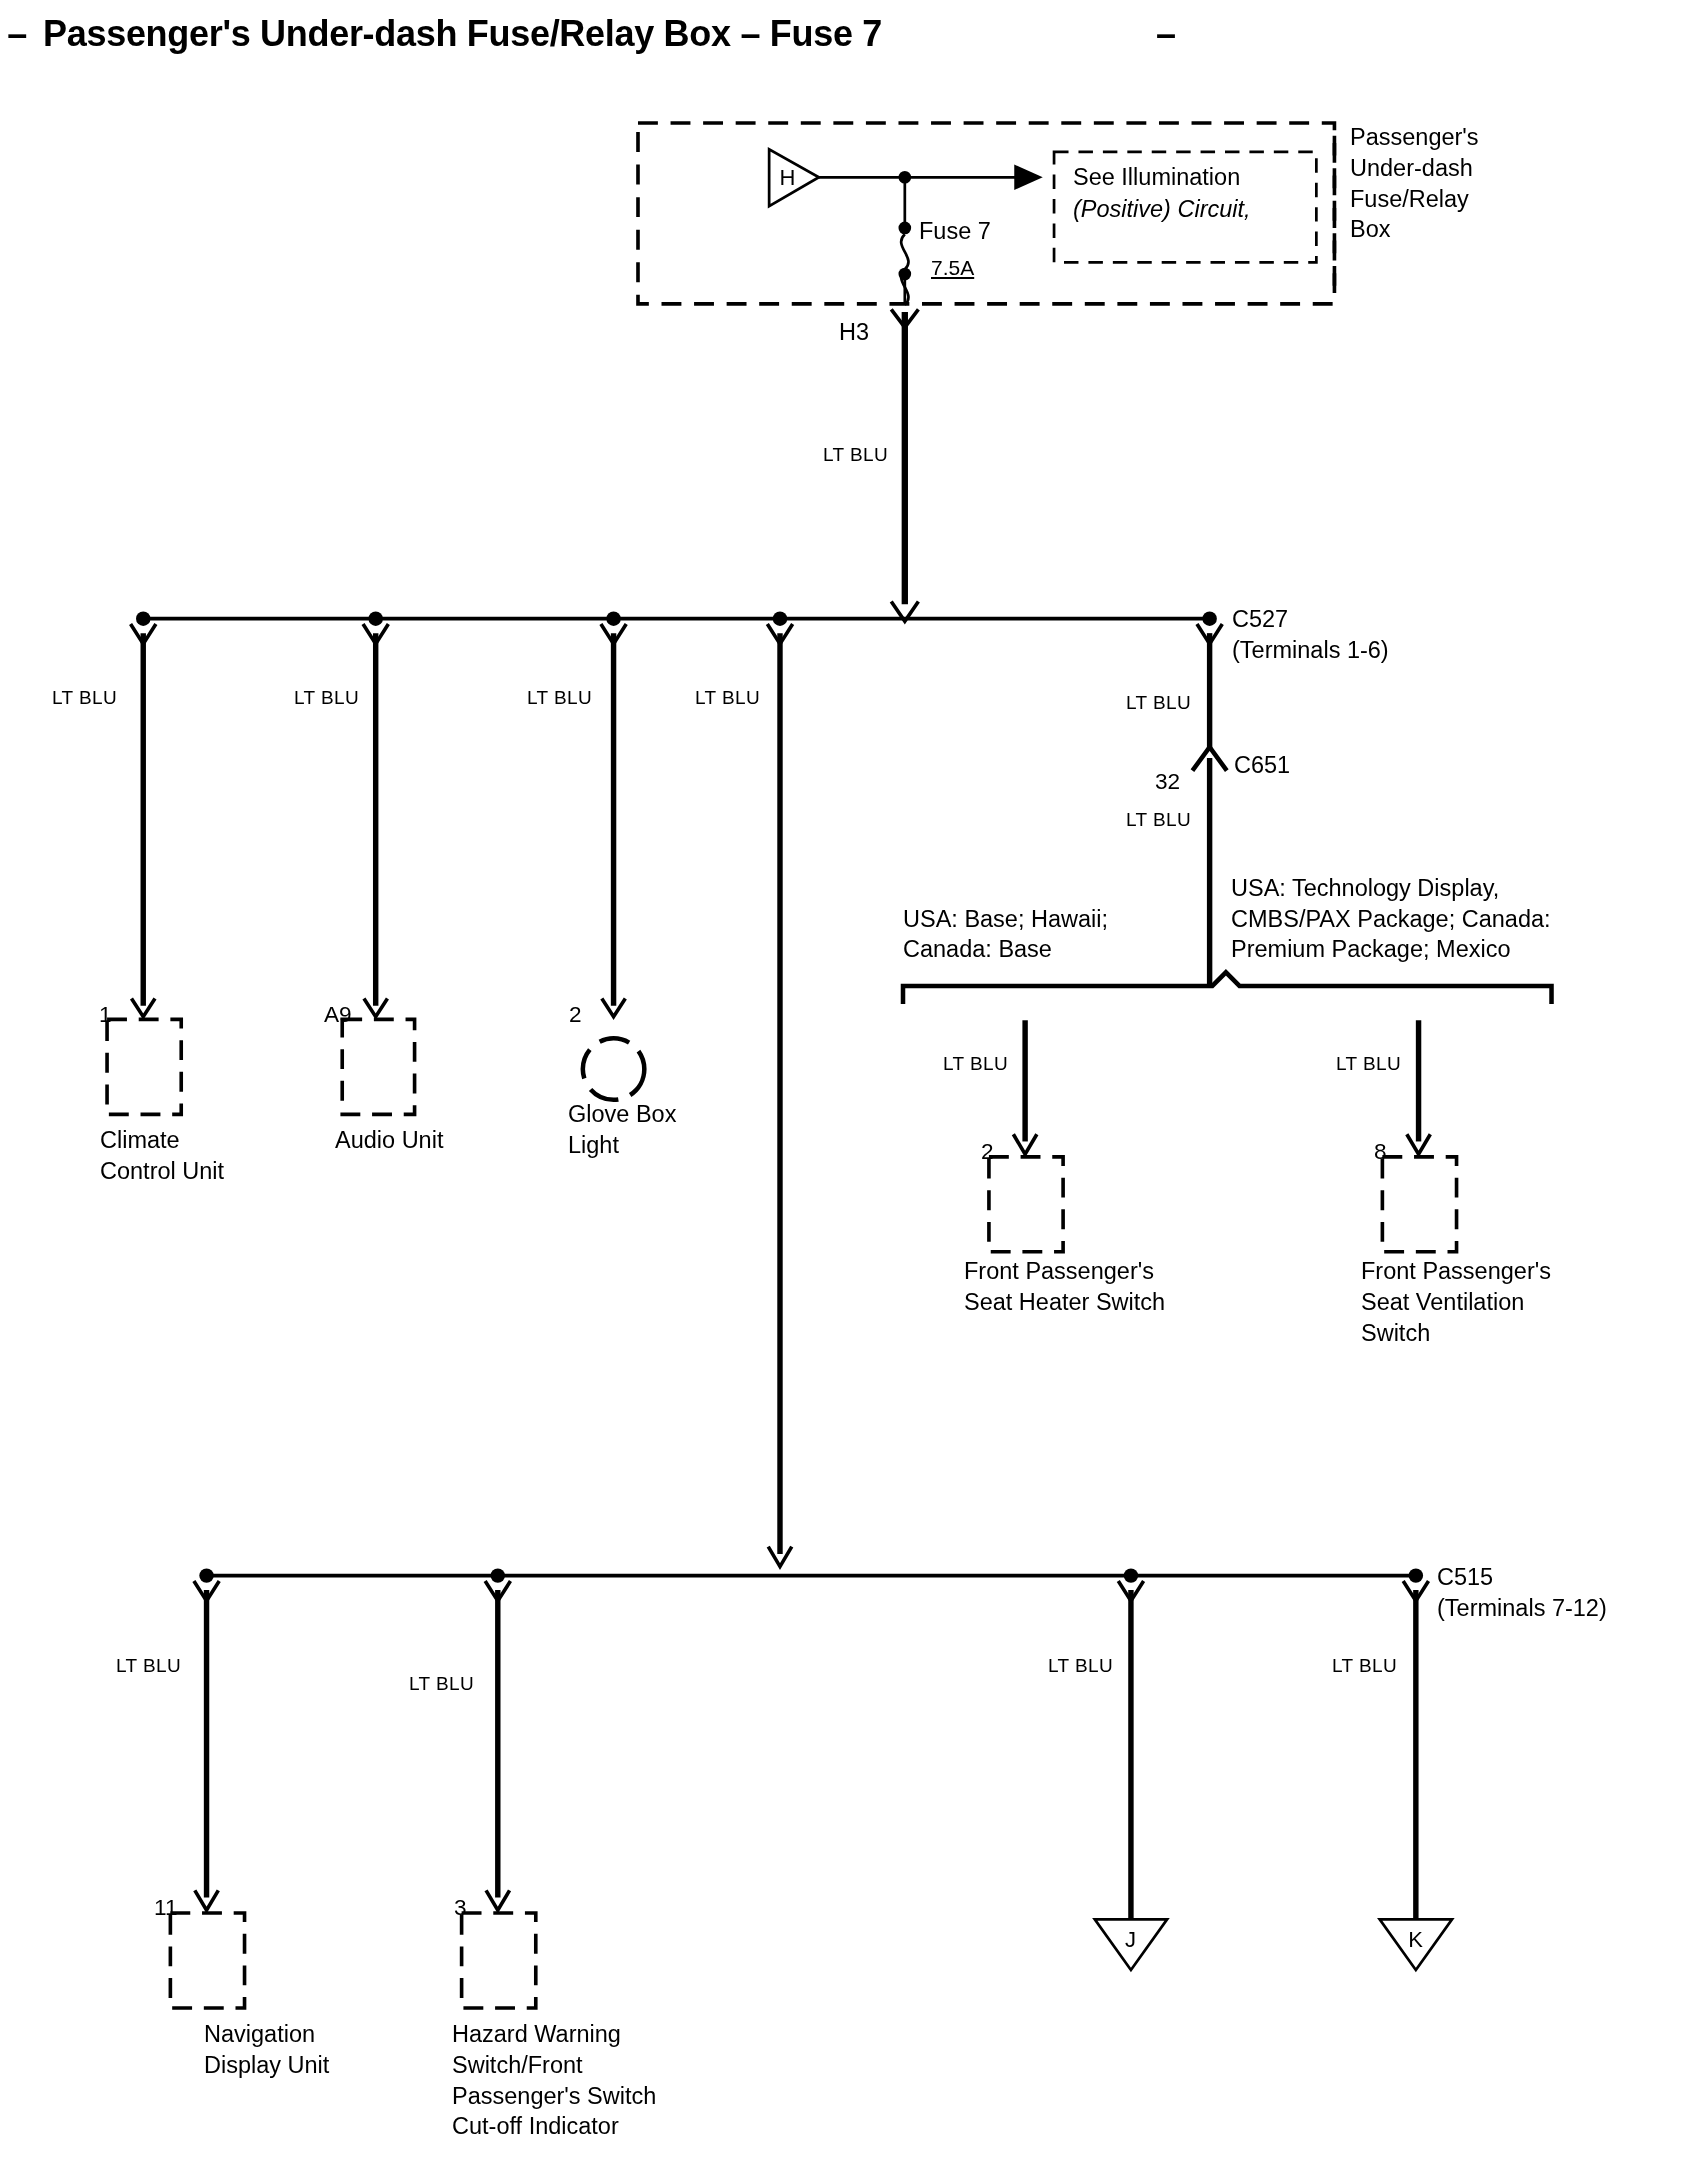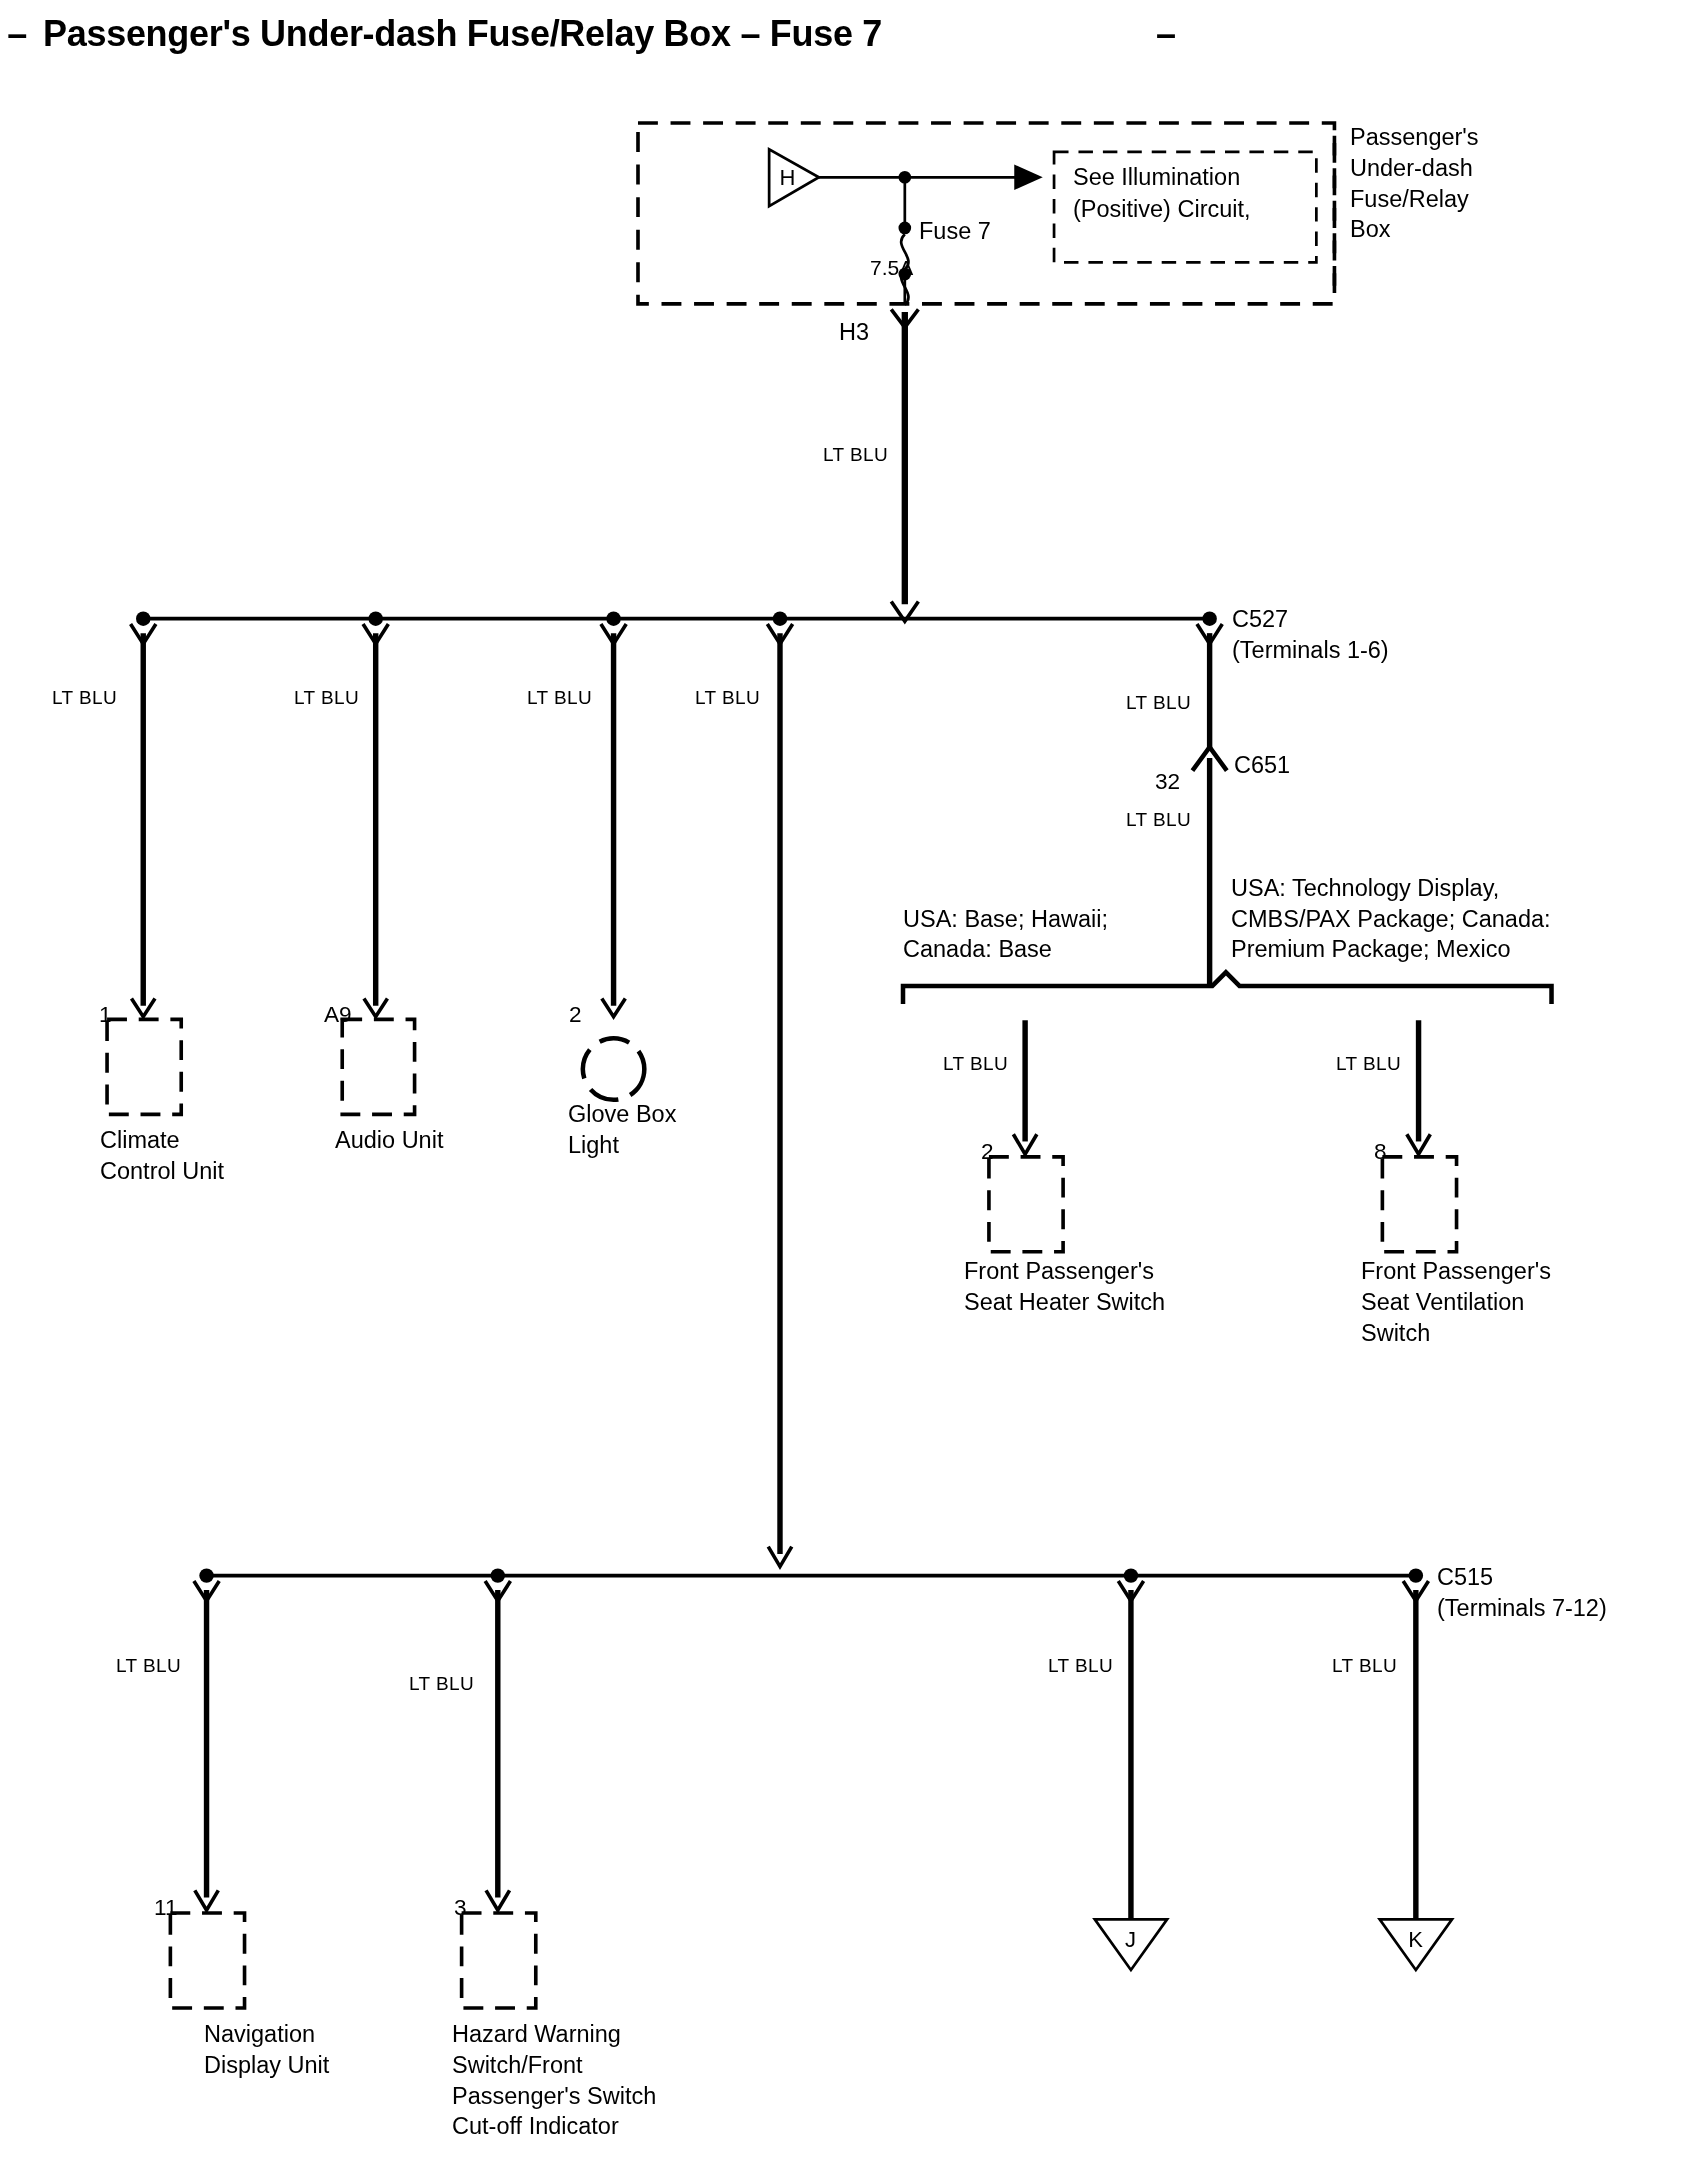--- a/index.html
+++ b/index.html
@@ -143,24 +143,24 @@
     <line x1="1250" y1="1758" x2="1250" y2="2122" stroke="#000" stroke-width="6"></line>
     <path d="M1210,2122 L1290,2122 L1250,2178 z" fill="none" stroke="#000" stroke-width="3"></path>
 
     <line x1="1565" y1="1758" x2="1565" y2="2122" stroke="#000" stroke-width="6"></line>
     <path d="M1525,2122 L1605,2122 L1565,2178 z" fill="none" stroke="#000" stroke-width="3"></path>
   </svg>
 
   <div class="glyph" style="left:774px;top:165px;width:27px;">H</div>
 
   <div class="lbl big" style="left:919px;top:217px;">Fuse 7</div>
-  <div class="lbl" style="left:870px;top:256px;">7.5A</div>
+  <div class="lbl" style="left:931px;top:256px;text-decoration:underline;">7.5A</div>
 
   <div class="lbl big" style="left:1073px;top:163px;">See Illumination</div>
-  <div class="lbl big" style="left:1073px;top:195px;">(Positive) Circuit,</div>
+  <div class="lbl big" style="left:1073px;top:195px;font-style:italic;">(Positive) Circuit,</div>
 
   <div class="lbl big" style="left:1350px;top:123px;">Passenger's</div>
   <div class="lbl big" style="left:1350px;top:154px;">Under-dash</div>
   <div class="lbl big" style="left:1350px;top:185px;">Fuse/Relay</div>
   <div class="lbl big" style="left:1350px;top:215px;">Box</div>
 
   <div class="lbl big" style="left:839px;top:318px;">H3</div>
   <div class="lbl wire" style="left:823px;top:443px;">LT BLU</div>
 
   <div class="lbl big" style="left:1232px;top:605px;">C527</div>

